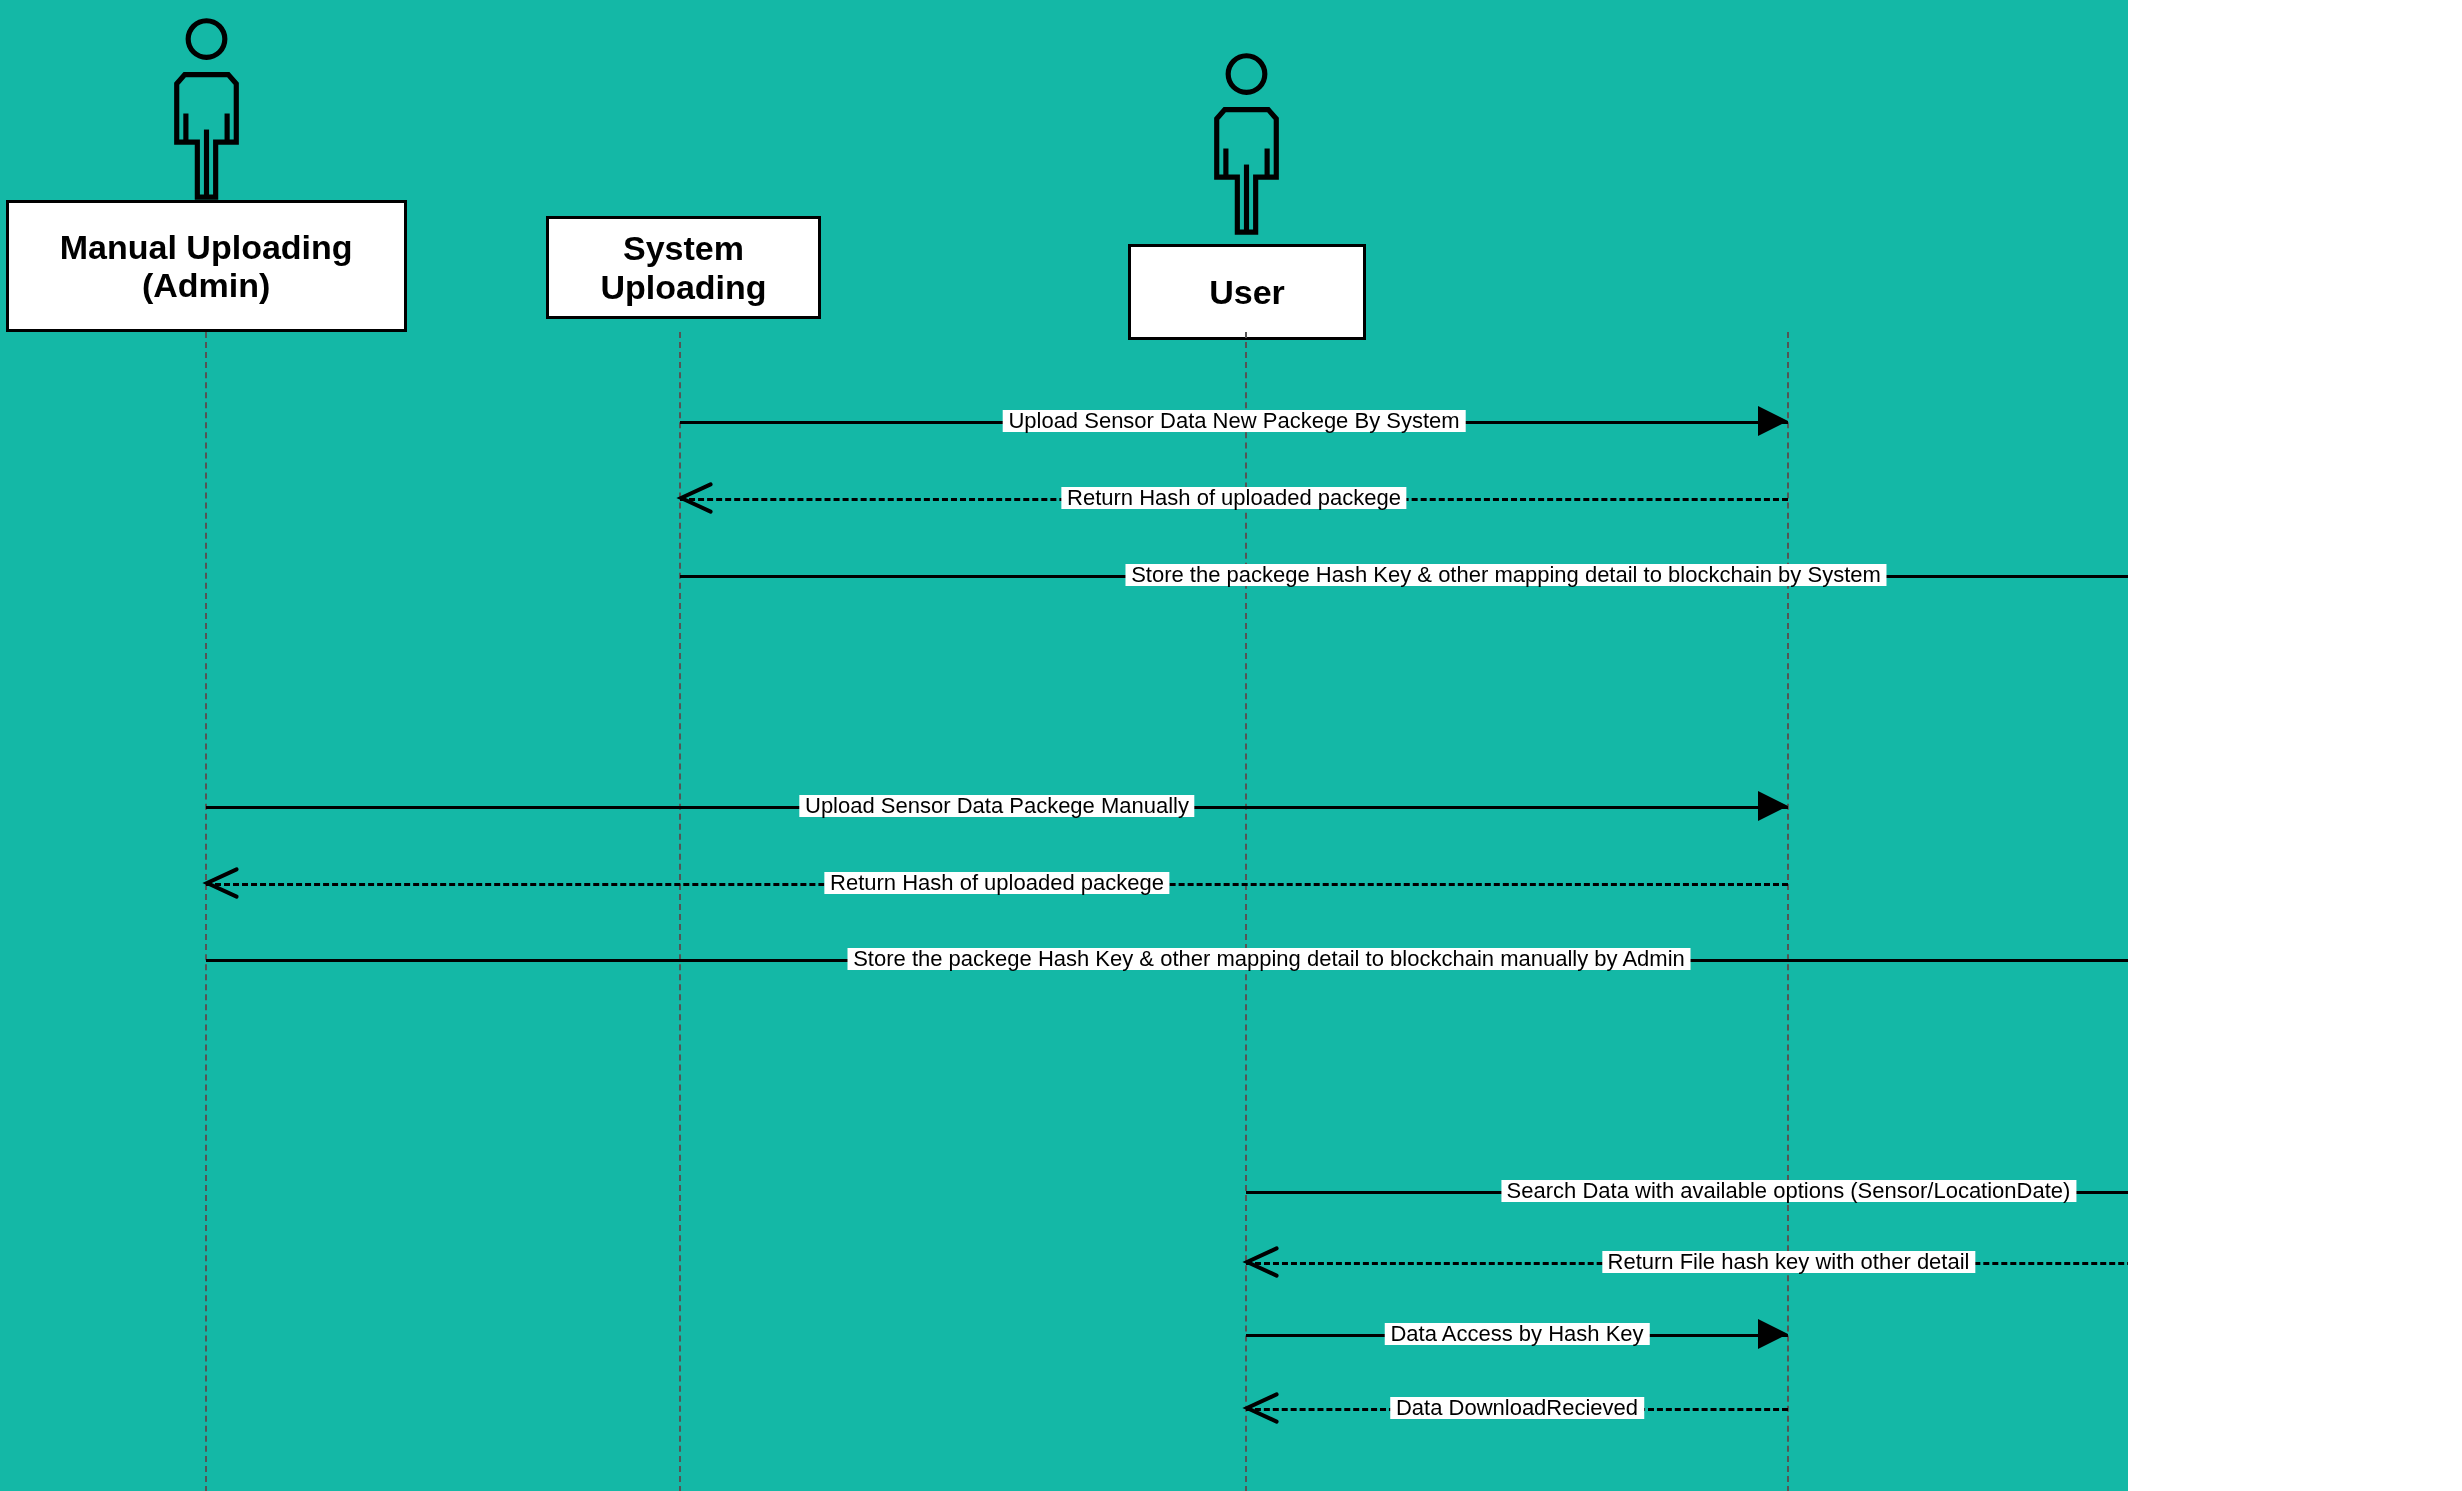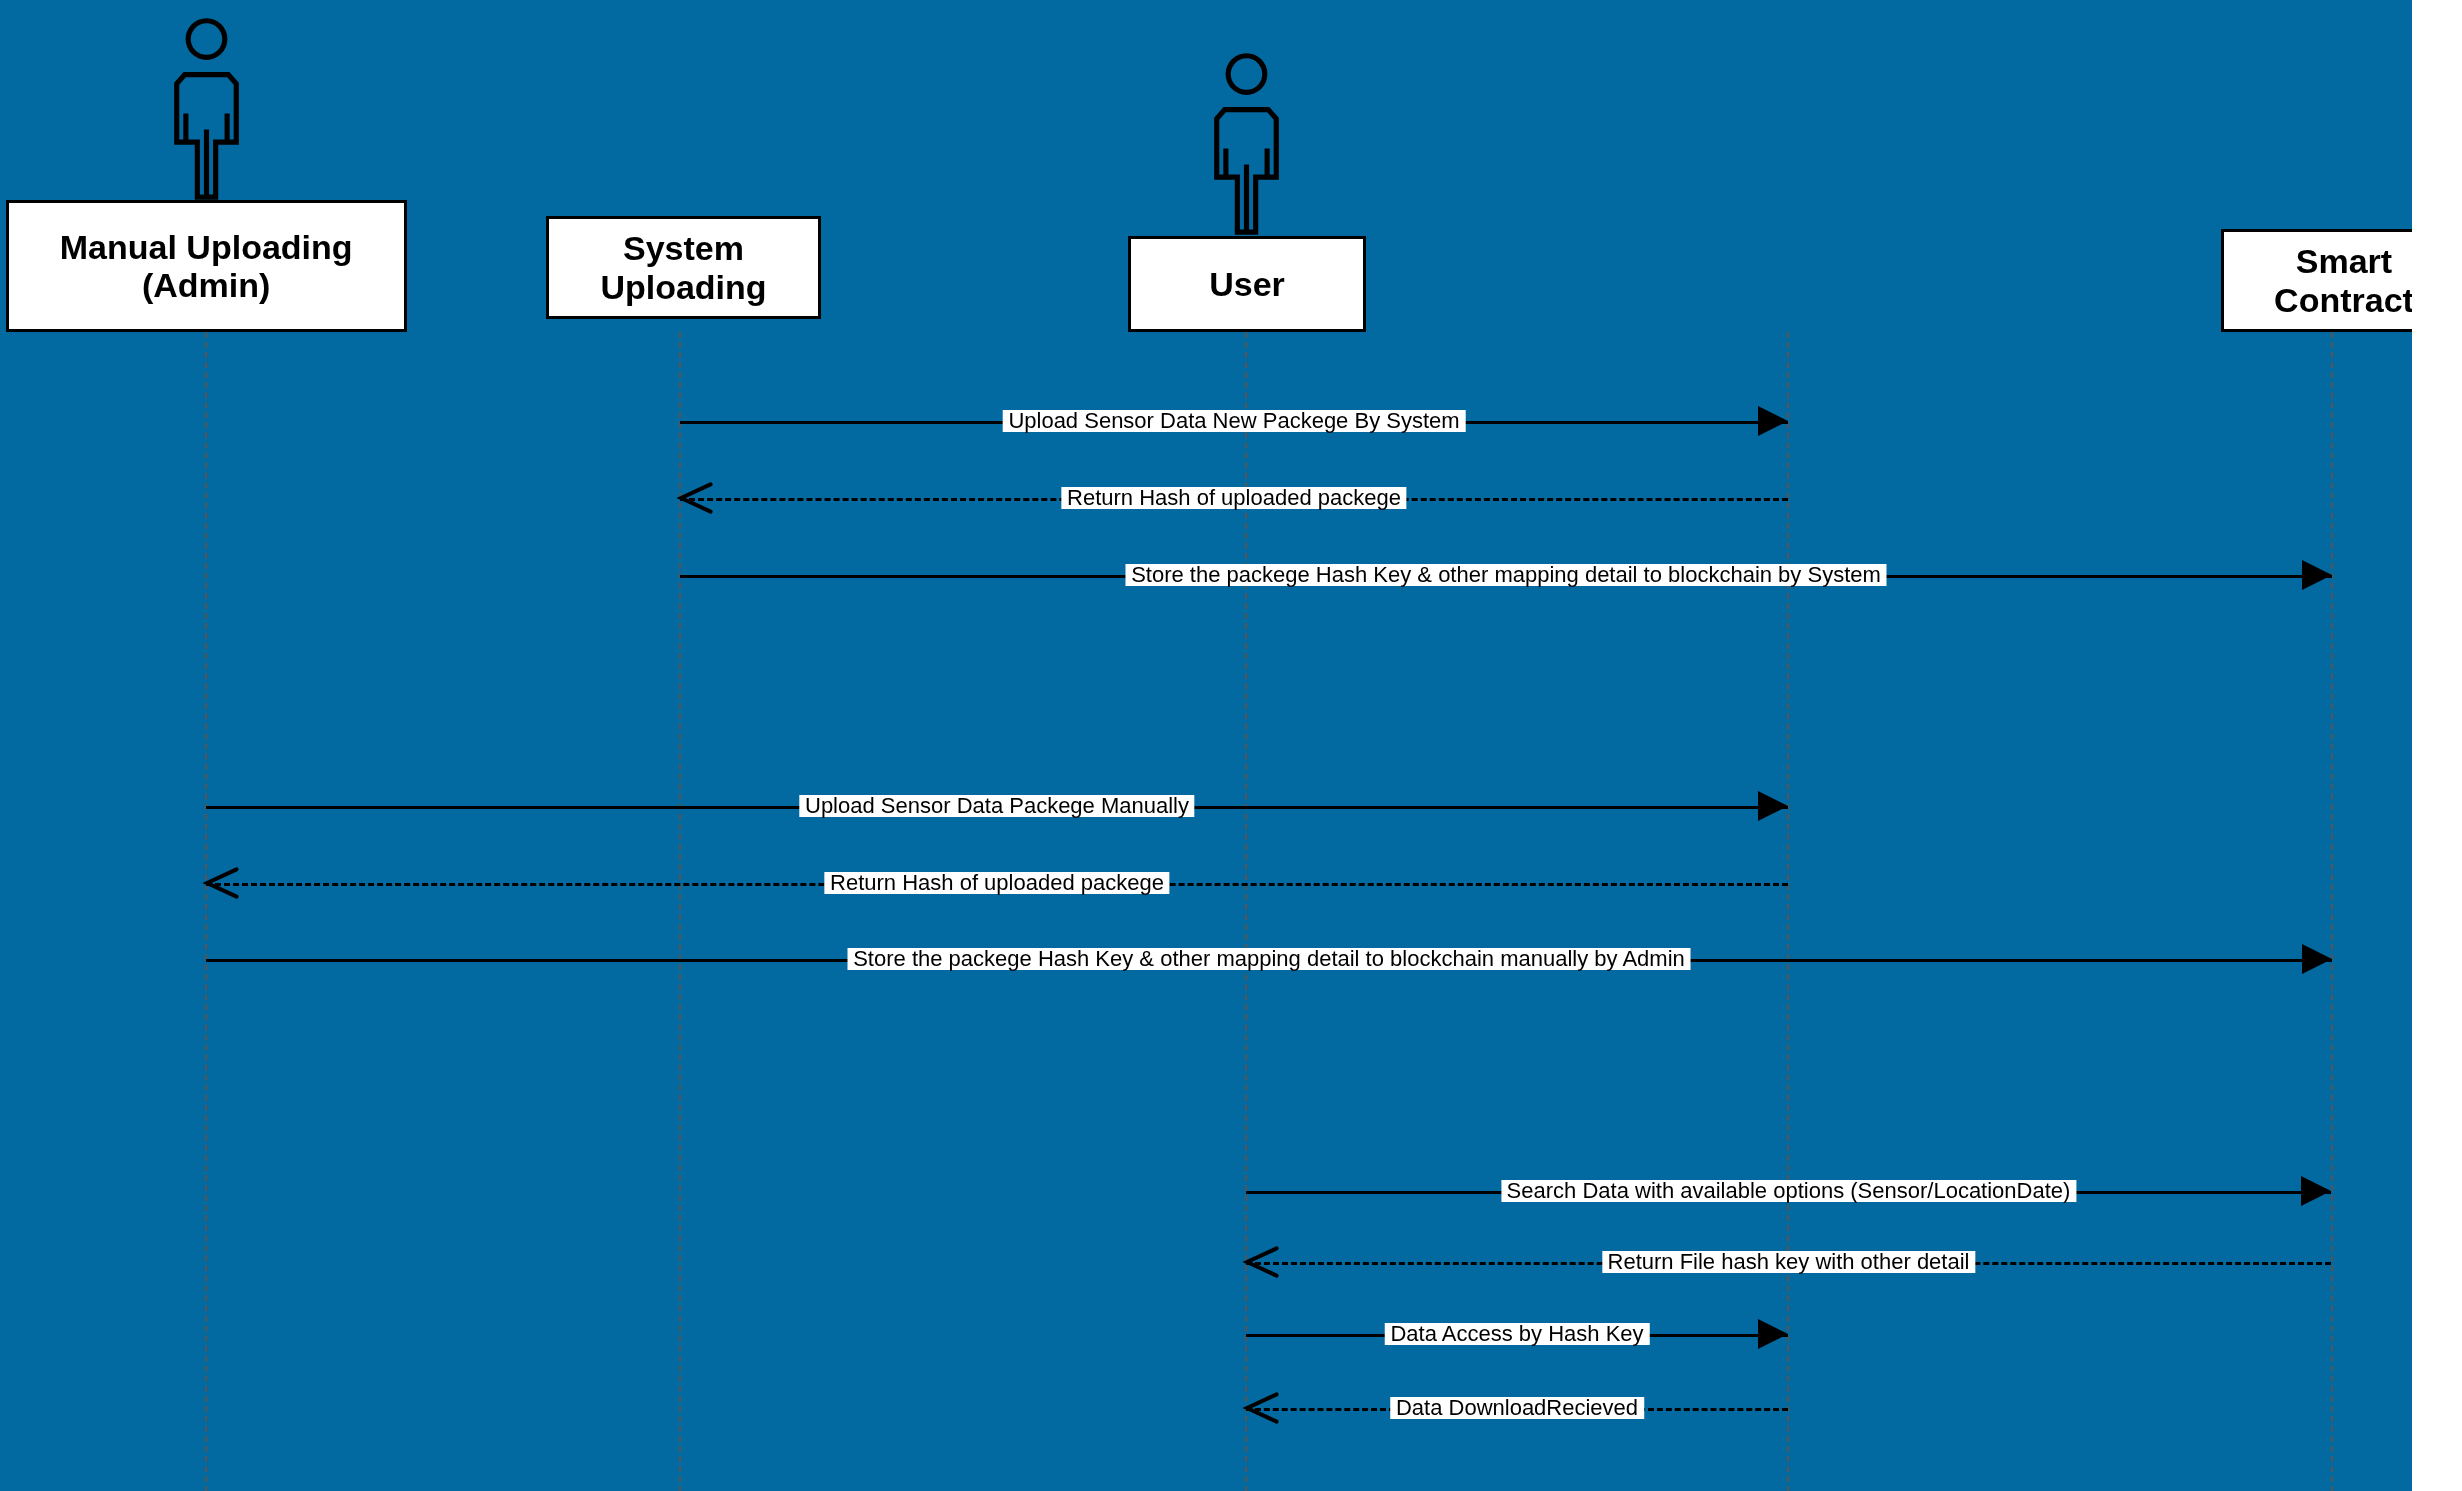--- a/index.html
+++ b/index.html
@@ -1,17 +1,17 @@
 <!DOCTYPE html>
 <html style="font-size:9.2px"><head>
 <meta charset="utf-8">
 <style>
   html,body{margin:0;padding:0;background:#ffffff;}
   body{font-family:"Liberation Sans",sans-serif;}
-  #stage{position:relative;width:2412px;height:1492px;background:#0369a1;overflow:hidden;}
+  #stage{position:relative;width:2128px;height:1492px;background:#14b8a6;overflow:hidden;}
 
   .actor-figure{position:absolute;}
   .lifeline-box{
     position:absolute;
     border:3.4px solid #000000;
     background:#ffffff;
     display:flex;
     align-items:center;
     justify-content:center;
     box-sizing:border-box;
@@ -90,21 +90,21 @@
 Uploading</div>
     </div>
     <div class="lifeline-line" style="left: 679px; top: 332px; height: 1160px;"></div>
     <div class="actor-figure" style="left: 1189px; top: 50px; width: 115px; height: 189px;"><svg width="115" height="189" viewBox="0 0 200 330" xmlns="http://www.w3.org/2000/svg">
         <circle cx="100" cy="42" r="32" fill="none" stroke="#000" stroke-width="9"></circle>
         <path d="M48 120 L62 104 L138 104 L152 120 L152 222 L116 222 L116 318 L84 318 L84 222 L48 222 Z" fill="none" stroke="#000" stroke-width="9"></path>
         <line x1="64" y1="172" x2="64" y2="222" stroke="#000" stroke-width="9"></line>
         <line x1="136" y1="172" x2="136" y2="222" stroke="#000" stroke-width="9"></line>
         <line x1="100" y1="200" x2="100" y2="318" stroke="#000" stroke-width="9"></line>
       </svg></div>
-    <div class="lifeline-box" style="left: 1128px; top: 236px; width: 238px; height: 96px;">
+    <div class="lifeline-box" style="left: 1128px; top: 244px; width: 238px; height: 96px;">
       <div class="box-label">User</div>
     </div>
     <div class="lifeline-line" style="left: 1245px; top: 332px; height: 1160px;"></div>
     <div class="lifeline-line" style="left: 1787px; top: 332px; height: 1160px;"></div>
     <div class="lifeline-box" style="left: 2221px; top: 229px; width: 246px; height: 103px;">
       <div class="box-label">Smart
 Contract</div>
     </div>
     <div class="lifeline-line" style="left: 2331px; top: 332px; height: 1160px;"></div>
     <div class="msg solid" style="left: 680px; top: 421px; width: 1108px;">

